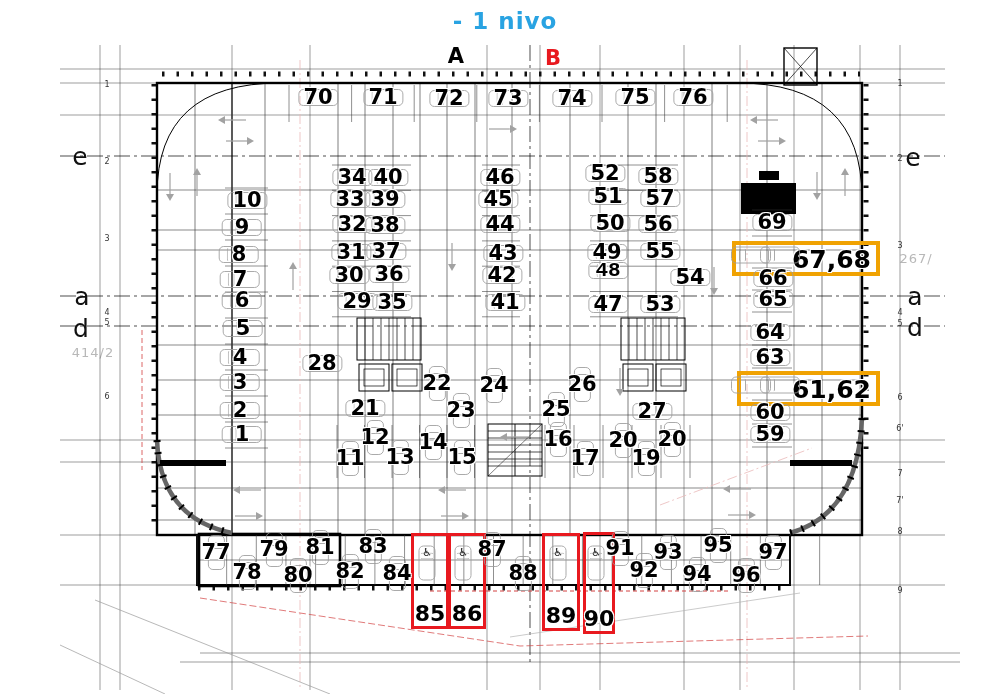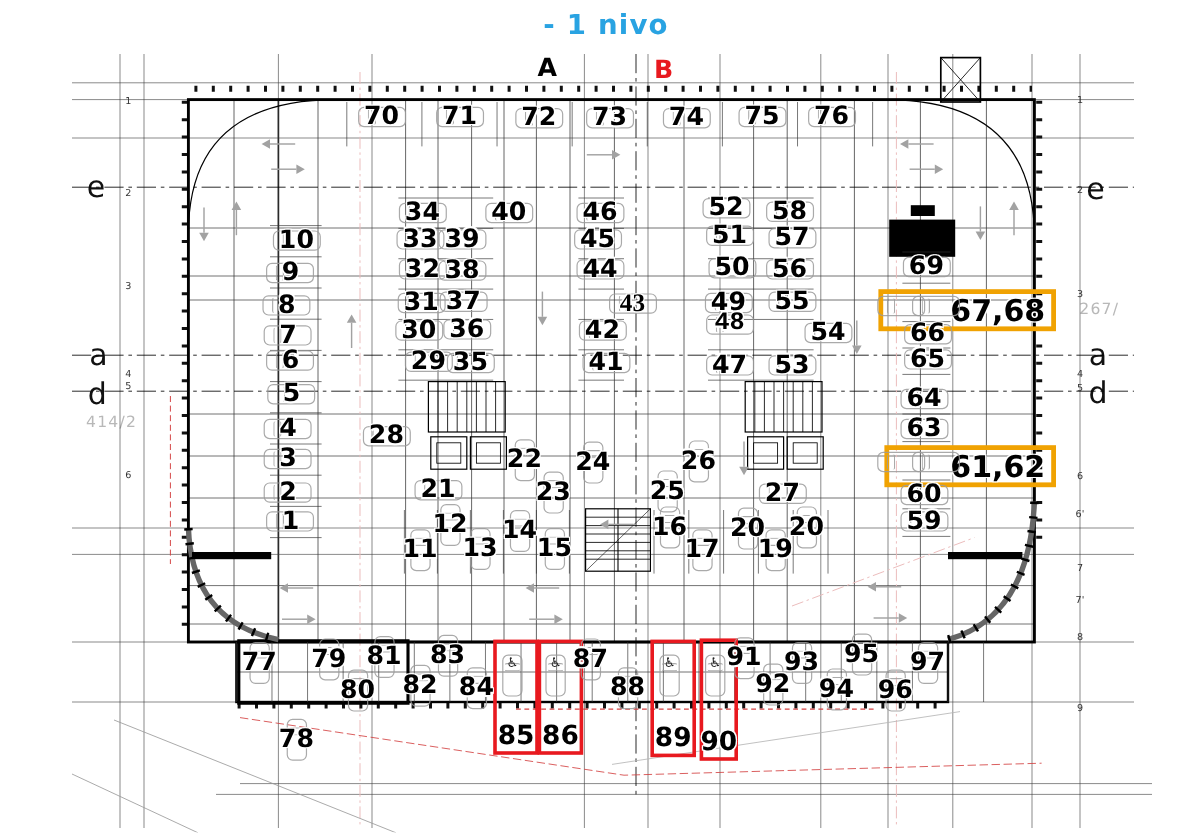--- a/index.html
+++ b/index.html
@@ -413,35 +413,35 @@
       <div class="spot" style="left: 242px; top: 227px;"><span class="car h"></span><span class="spot-num">9</span></div>
       <div class="spot" style="left: 239px; top: 254px;"><span class="car h"></span><span class="spot-num">8</span></div>
       <div class="spot" style="left: 240px; top: 279px;"><span class="car h"></span><span class="spot-num">7</span></div>
       <div class="spot" style="left: 242px; top: 300px;"><span class="car h"></span><span class="spot-num">6</span></div>
       <div class="spot" style="left: 243px; top: 328px;"><span class="car h"></span><span class="spot-num">5</span></div>
       <div class="spot" style="left: 240px; top: 357px;"><span class="car h"></span><span class="spot-num">4</span></div>
       <div class="spot" style="left: 240px; top: 382px;"><span class="car h"></span><span class="spot-num">3</span></div>
       <div class="spot" style="left: 240px; top: 410px;"><span class="car h"></span><span class="spot-num">2</span></div>
       <div class="spot" style="left: 242px; top: 434px;"><span class="car h"></span><span class="spot-num">1</span></div>
       <div class="spot" style="left: 352px; top: 177px;"><span class="car h"></span><span class="spot-num">34</span></div>
-      <div class="spot" style="left: 388px; top: 177px; margin-left: 36px;"><span class="car h"></span><span class="spot-num">40</span></div>
+      <div class="spot" style="left: 388px; top: 177px;"><span class="car h"></span><span class="spot-num">40</span></div>
       <div class="spot" style="left: 350px; top: 199px;"><span class="car h"></span><span class="spot-num">33</span></div>
       <div class="spot" style="left: 385px; top: 199px;"><span class="car h"></span><span class="spot-num">39</span></div>
       <div class="spot" style="left: 352px; top: 224px;"><span class="car h"></span><span class="spot-num">32</span></div>
       <div class="spot" style="left: 385px; top: 225px;"><span class="car h"></span><span class="spot-num">38</span></div>
       <div class="spot" style="left: 351px; top: 252px;"><span class="car h"></span><span class="spot-num">31</span></div>
       <div class="spot" style="left: 386px; top: 251px;"><span class="car h"></span><span class="spot-num">37</span></div>
       <div class="spot" style="left: 349px; top: 275px;"><span class="car h"></span><span class="spot-num">30</span></div>
       <div class="spot" style="left: 389px; top: 274px;"><span class="car h"></span><span class="spot-num">36</span></div>
       <div class="spot" style="left: 357px; top: 301px;"><span class="car h"></span><span class="spot-num">29</span></div>
       <div class="spot" style="left: 392px; top: 302px;"><span class="car h"></span><span class="spot-num">35</span></div>
       <div class="spot" style="left: 500px; top: 177px;"><span class="car h"></span><span class="spot-num">46</span></div>
       <div class="spot" style="left: 498px; top: 199px;"><span class="car h"></span><span class="spot-num">45</span></div>
       <div class="spot" style="left: 500px; top: 224px;"><span class="car h"></span><span class="spot-num">44</span></div>
-      <div class="spot" style="left: 527px; top: 253px; font-family: Liberation Serif, serif;"><span class="car h"></span><span class="spot-num">43</span></div>
+      <div class="spot" style="left: 503px; top: 253px;"><span class="car h"></span><span class="spot-num">43</span></div>
       <div class="spot" style="left: 502px; top: 275px;"><span class="car h"></span><span class="spot-num">42</span></div>
       <div class="spot" style="left: 505px; top: 302px;"><span class="car h"></span><span class="spot-num">41</span></div>
       <div class="spot" style="left: 605px; top: 173px;"><span class="car h"></span><span class="spot-num">52</span></div>
       <div class="spot" style="left: 658px; top: 176px;"><span class="car h"></span><span class="spot-num">58</span></div>
       <div class="spot" style="left: 608px; top: 196px;"><span class="car h"></span><span class="spot-num">51</span></div>
       <div class="spot" style="left: 660px; top: 198px;"><span class="car h"></span><span class="spot-num">57</span></div>
       <div class="spot" style="left: 610px; top: 223px;"><span class="car h"></span><span class="spot-num">50</span></div>
       <div class="spot" style="left: 658px; top: 224px;"><span class="car h"></span><span class="spot-num">56</span></div>
       <div class="spot" style="left: 607px; top: 252px;"><span class="car h"></span><span class="spot-num">49</span></div>
       <div class="spot" style="left: 660px; top: 251px;"><span class="car h"></span><span class="spot-num">55</span></div>
@@ -468,21 +468,21 @@
       <div class="spot" style="left: 375px; top: 437px;"><span class="car v"></span><span class="spot-num">12</span></div>
       <div class="spot" style="left: 400px; top: 457px;"><span class="car v"></span><span class="spot-num">13</span></div>
       <div class="spot" style="left: 433px; top: 442px;"><span class="car v"></span><span class="spot-num">14</span></div>
       <div class="spot" style="left: 462px; top: 457px;"><span class="car v"></span><span class="spot-num">15</span></div>
       <div class="spot" style="left: 558px; top: 439px;"><span class="car v"></span><span class="spot-num">16</span></div>
       <div class="spot" style="left: 585px; top: 458px;"><span class="car v"></span><span class="spot-num">17</span></div>
       <div class="spot" style="left: 623px; top: 440px;"><span class="car v"></span><span class="spot-num">20</span></div>
       <div class="spot" style="left: 646px; top: 458px;"><span class="car v"></span><span class="spot-num">19</span></div>
       <div class="spot" style="left: 672px; top: 439px;"><span class="car v"></span><span class="spot-num">20</span></div>
       <div class="spot" style="left: 216px; top: 552px;"><span class="car v"></span><span class="spot-num">77</span></div>
-      <div class="spot" style="left: 247px; top: 572px; margin-top: 44px;"><span class="car v"></span><span class="spot-num">78</span></div>
+      <div class="spot" style="left: 247px; top: 572px;"><span class="car v"></span><span class="spot-num">78</span></div>
       <div class="spot" style="left: 274px; top: 549px;"><span class="car v"></span><span class="spot-num">79</span></div>
       <div class="spot" style="left: 298px; top: 575px;"><span class="car v"></span><span class="spot-num">80</span></div>
       <div class="spot" style="left: 320px; top: 547px;"><span class="car v"></span><span class="spot-num">81</span></div>
       <div class="spot" style="left: 350px; top: 571px;"><span class="car v"></span><span class="spot-num">82</span></div>
       <div class="spot" style="left: 373px; top: 546px;"><span class="car v"></span><span class="spot-num">83</span></div>
       <div class="spot" style="left: 397px; top: 573px;"><span class="car v"></span><span class="spot-num">84</span></div>
       <div class="spot" style="left: 492px; top: 549px;"><span class="car v"></span><span class="spot-num">87</span></div>
       <div class="spot" style="left: 523px; top: 573px;"><span class="car v"></span><span class="spot-num">88</span></div>
       <div class="spot" style="left: 620px; top: 548px;"><span class="car v"></span><span class="spot-num">91</span></div>
       <div class="spot" style="left: 644px; top: 570px;"><span class="car v"></span><span class="spot-num">92</span></div>

